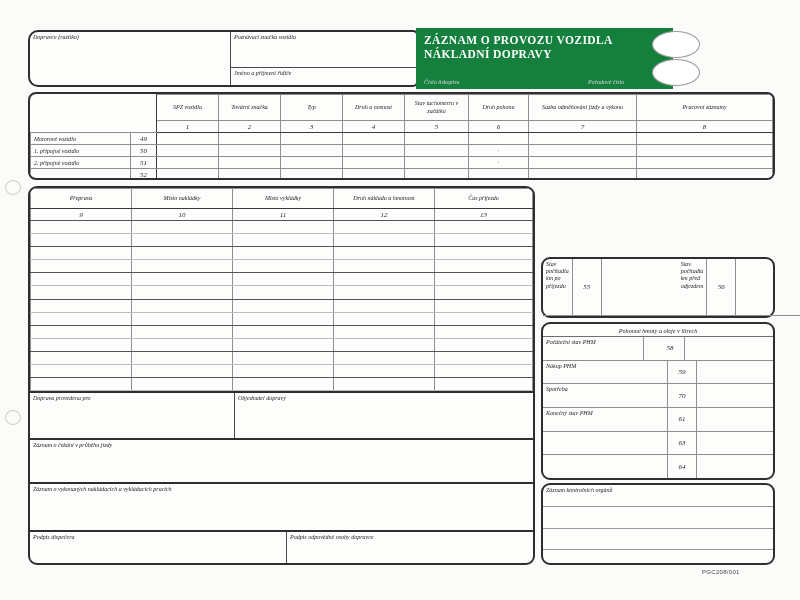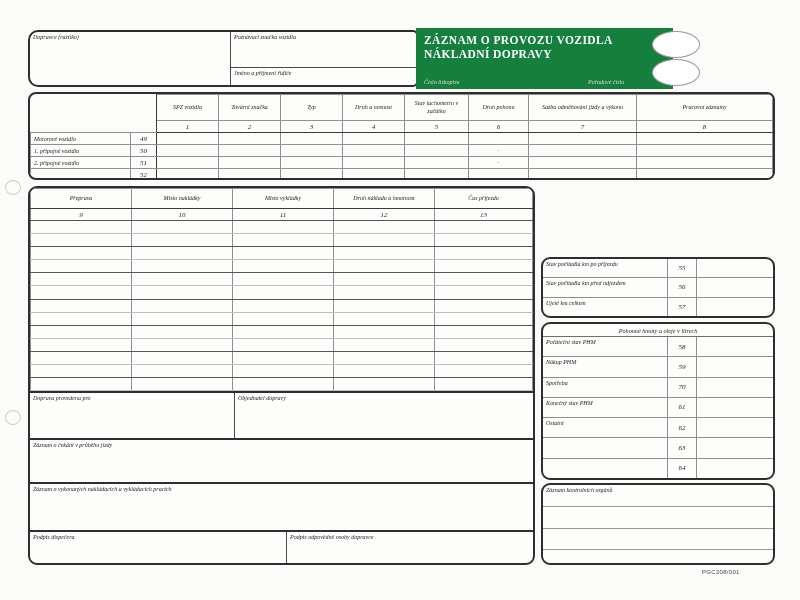--- a/index.html
+++ b/index.html
@@ -345,63 +345,58 @@
       <div class="cellL" style="width:257px;">
         <div class="lab">Podpis dispečera</div>
       </div>
       <div style="flex:1;">
         <div class="lab">Podpis odpovědné osoby dopravce</div>
       </div>
     </div>
   </div>
 
 
-  <div class="blk" style="left:541px;top:257px;width:234px;height:61px;display:flex;flex-direction:column;">
+  <div class="blk" style="left:541px;top:257px;width:234px;height:61px;display:flex;flex-direction:row;">
     <div class="rrow" style="flex:1;">
       <div class="rl lab">Stav počítadla km po příjezdu</div>
       <div class="rn num">55</div>
       <div class="rv"></div>
     </div>
     <div class="rrow" style="flex:1;">
       <div class="rl lab">Stav počítadla km před odjezdem</div>
       <div class="rn num">56</div>
       <div class="rv"></div>
     </div>
     <div class="rrow" style="flex:1;">
       <div class="rl lab">Ujeté km celkem</div>
       <div class="rn num">57</div>
       <div class="rv"></div>
     </div>
   </div>
 
   <div class="blk" id="fuelBlk" style="left:541px;top:322px;width:234px;height:158px;display:flex;flex-direction:column;">
     <div class="hdr">Pohonné hmoty a oleje v litrech</div>
-    <div class="rrow" style="flex:1;">
+    <div class="rrow" style="flex:1;gap:12px;">
       <div class="rl lab">Počáteční stav PHM</div>
       <div class="rn num">58</div>
       <div class="rv"></div>
     </div>
     <div class="rrow" style="flex:1;">
       <div class="rl lab">Nákup PHM</div>
       <div class="rn num">59</div>
       <div class="rv"></div>
     </div>
     <div class="rrow" style="flex:1;">
       <div class="rl lab">Spotřeba</div>
       <div class="rn num">70</div>
       <div class="rv"></div>
     </div>
     <div class="rrow" style="flex:1;">
       <div class="rl lab">Konečný stav PHM</div>
       <div class="rn num">61</div>
-      <div class="rv"></div>
-    </div>
-    <div class="rrow" style="flex:1;">
-      <div class="rl lab">Ostatní</div>
-      <div class="rn num">62</div>
       <div class="rv"></div>
     </div>
     <div class="rrow" style="flex:1;justify-content:space-between;">
       <div class="rl lab"></div>
       <div class="rn num">63</div>
       <div class="rv"></div>
     </div>
     <div class="rrow" style="flex:1;">
       <div class="rl lab"></div>
       <div class="rn num">64</div>

